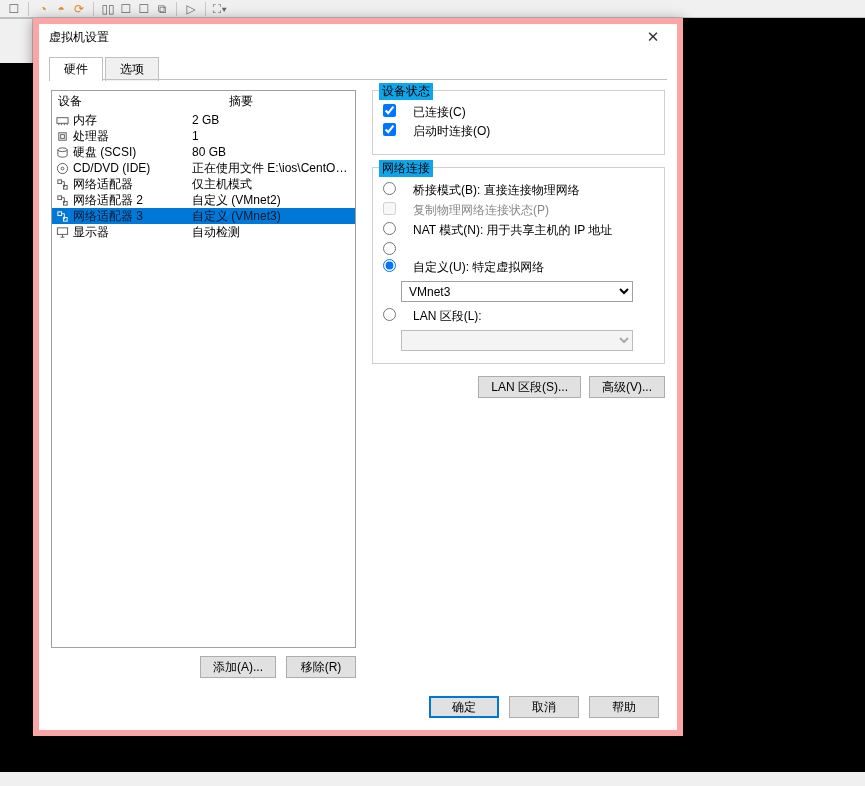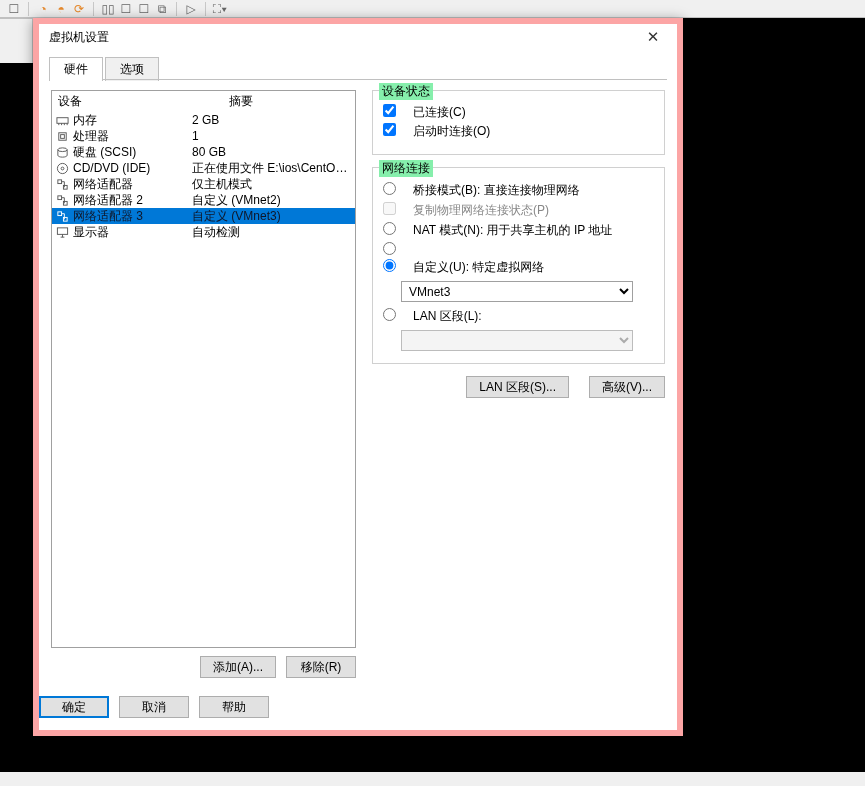--- a/index.html
+++ b/index.html
@@ -171,21 +171,21 @@
   }
   .group {
     border:1px solid #d0d0d0;
     padding:10px 8px 12px 10px;
     margin-bottom:12px;
     position:relative;
   }
   .group-title {
     position:absolute;
     top:-8px; left:6px;
-    background:#86efac;
+    background:#0ea5e9;
     padding:0 3px;
     font-size:12px;
   }
   .chk-row, .rad-row {
     display:flex;
     align-items:flex-start;
     gap:17px;
     margin:3px 0;
     line-height:16px;
   }
@@ -201,29 +201,29 @@
     margin-left:18px;
     margin-top:2px;
     padding-left:3px;
   }
   select.combo[disabled] { background:#f0f0f0; color:#888;}
   .chk-label { font-size:12px;}
 
   .seg-buttons {
     display:flex;
     justify-content:flex-end;
-    gap:20px;
+    gap:8px;
     margin-top:12px;
   }
 
   .footer {
     border-top:0;
-    padding: 8px 26px 12px 0;
-    display:flex;
-    justify-content:flex-start;
+    padding: 8px 18px 12px 0;
+    display:flex;
+    justify-content:flex-end;
     gap:10px;
   }
   .footer .std-btn { min-width:70px; }
 
 </style>
 </head>
 <body>
 
 <div class="top-strip">
   <span class="tb-icon">☐</span>

